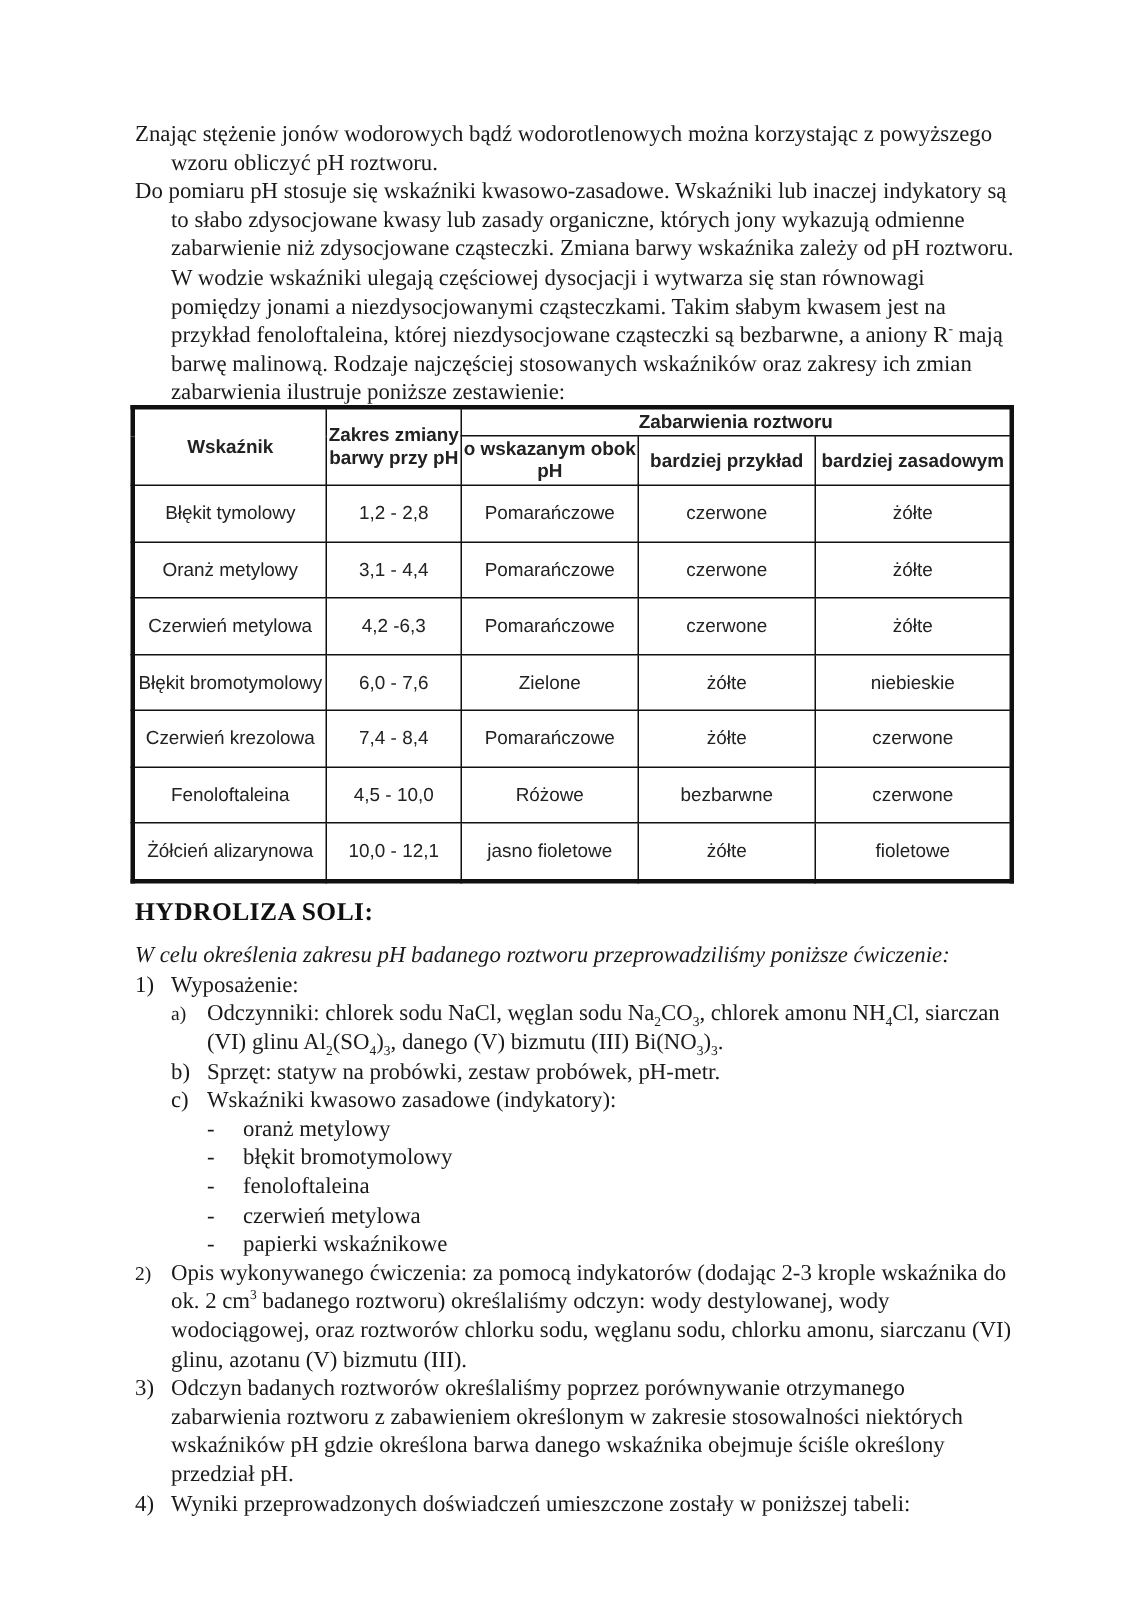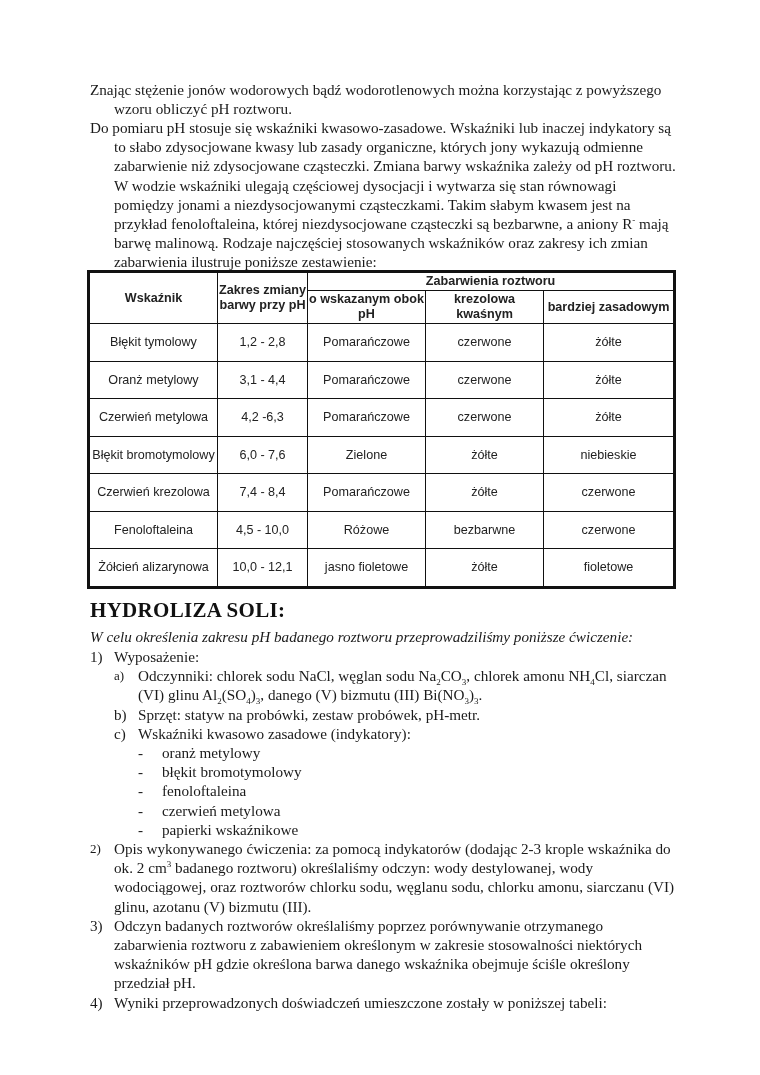--- a/index.html
+++ b/index.html
@@ -10,21 +10,21 @@
   #p2 { top:118px; }
   table.ind { position:absolute; left:87px; top:270px; width:586px; border-collapse:collapse;
               font-family:"Liberation Sans","DejaVu Sans",sans-serif; font-size:12.6px; color:#222; table-layout:fixed; }
   table.ind td, table.ind th { border:1.5px solid #111; text-align:center; vertical-align:middle; padding:0; }
   table.ind { border:3px solid #111; }
   table.ind th { font-weight:bold; line-height:15px; }
   table.ind tr.h1 th { height:17px; }
   table.ind tr.h2 th { height:32px; }
   table.ind tbody td { height:36.5px;margin-left:12px; }
   h2.title { position:absolute; left:90px; top:598px; margin:0; font-family:"Liberation Serif","DejaVu Serif",serif;
-             font-weight:bold; font-size:21px; letter-spacing:0.3px; color:#111; }
+             font-weight:bold; font-size:17px; letter-spacing:0.3px; color:#111; }
   .lead { position:absolute; left:90px; top:627px; font-style:italic; font-weight:normal; }
   .ol { position:absolute; left:90px; width:590px; }
   .row { position:relative; }
   .num { position:absolute; left:0; }
   .txt { margin-left:24px; }
   .sub { position:relative; margin-left:24px; }
   .sub .mark { position:absolute; left:0; font-size:13px; }
   .sub .txt { margin-left:24px; }
   .dash { position:relative; margin-left:48px; }
   .dash .mark { position:absolute; left:0; }
@@ -47,21 +47,21 @@
       <col style="width:131px">
   </colgroup>
   <thead>
     <tr class="h1">
       <th rowspan="2">Wskaźnik</th>
       <th rowspan="2">Zakres zmiany barwy przy pH</th>
       <th colspan="3">Zabarwienia roztworu</th>
     </tr>
     <tr class="h2">
       <th>o wskazanym obok pH</th>
-      <th>krezolowa kwaśnym</th>
+      <th>bardziej przykład</th>
       <th>bardziej zasadowym</th>
     </tr>
   </thead>
   <tbody id="ind-body">
       <tr>
         <td>Błękit tymolowy</td>
         <td>1,2 - 2,8</td>
         <td>Pomarańczowe</td>
         <td>czerwone</td>
         <td>żółte</td>

